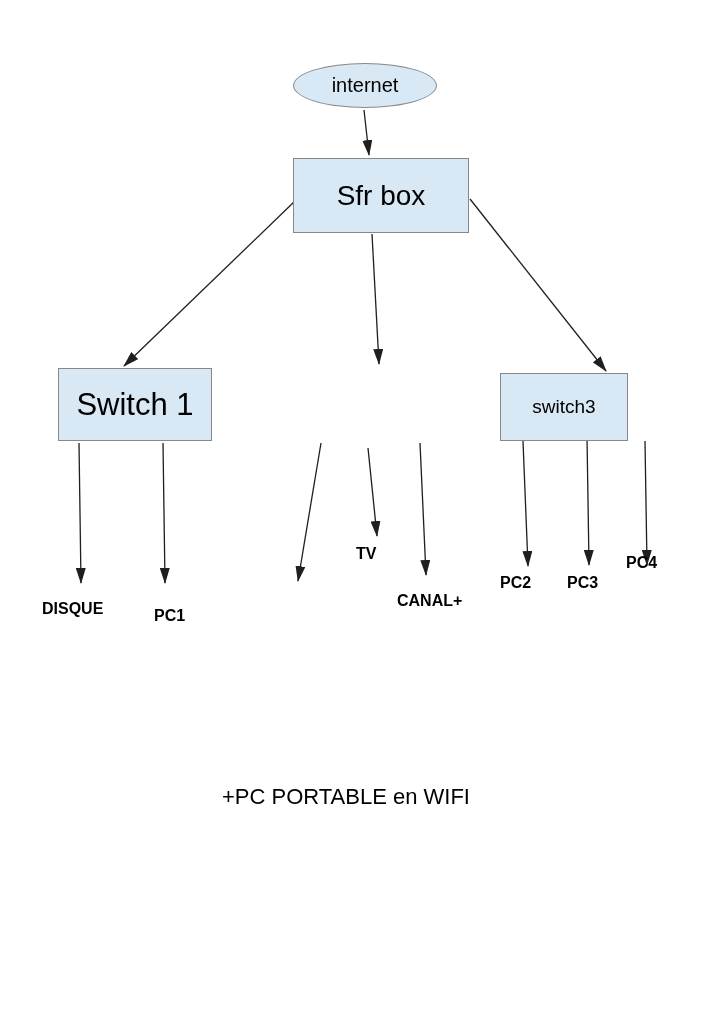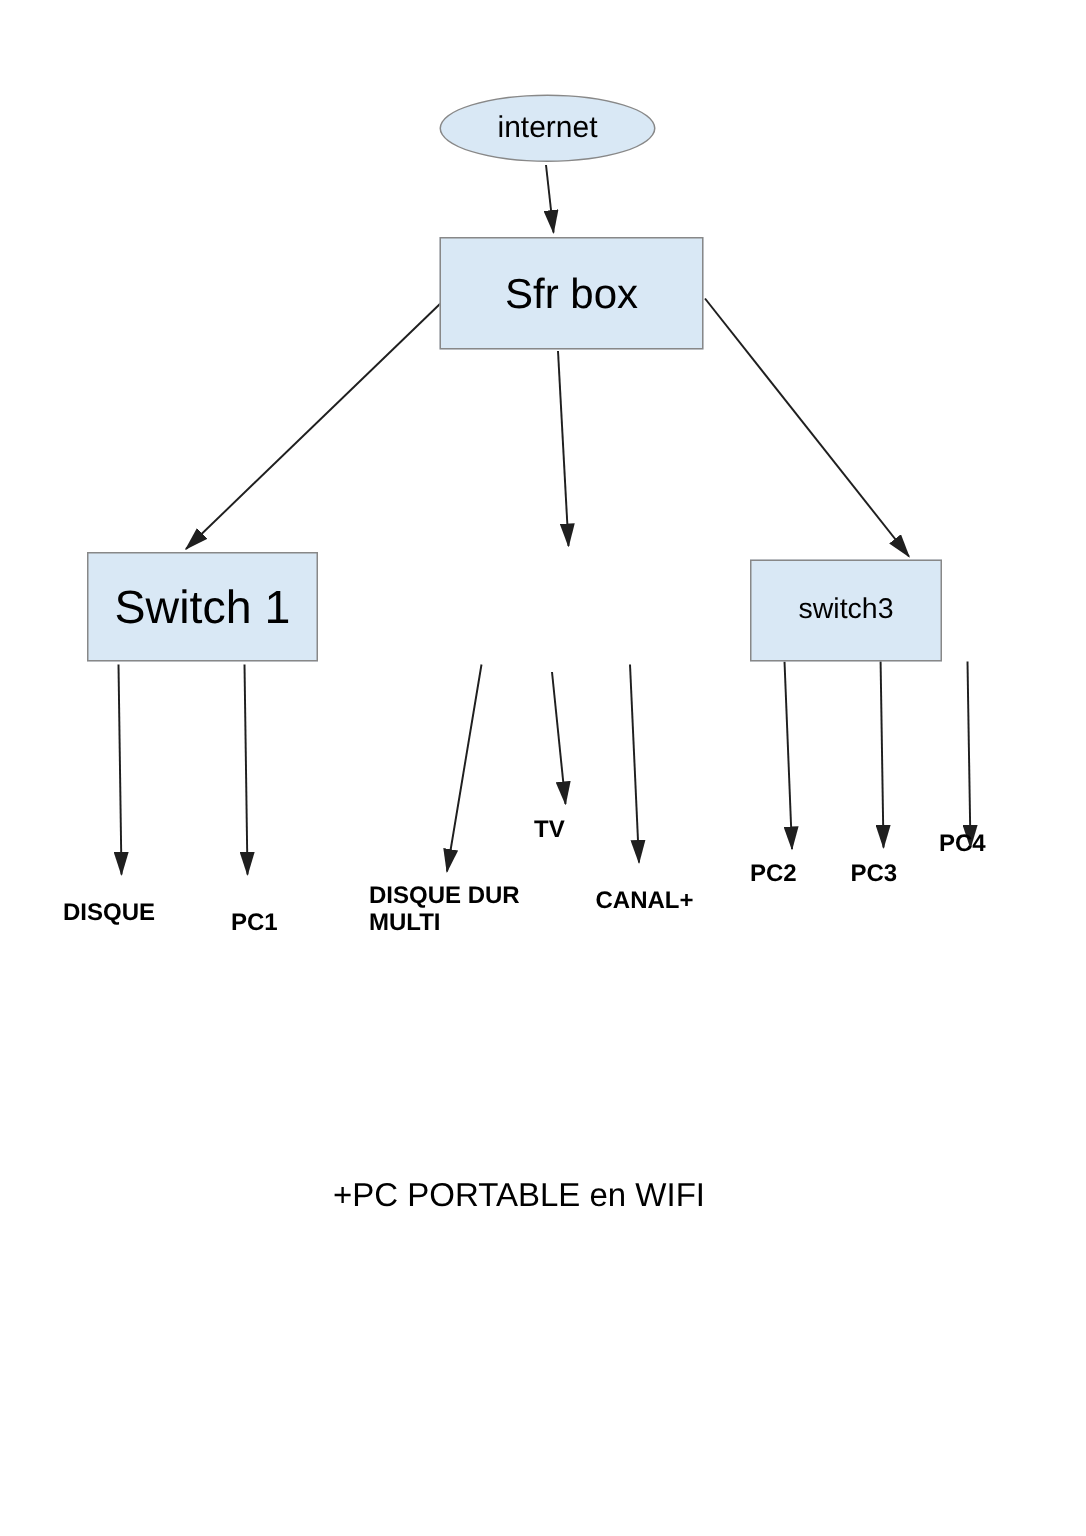--- a/index.html
+++ b/index.html
@@ -101,21 +101,20 @@
 
 
   <div class="node" style="left:500px; top:373px; width:128px; height:68px; font-size:19px;">
     <span class="node-label">switch3</span>
   </div>
 
   <div class="leaf-label" style="left:42px; top:600px;">DISQUE</div>
 
   <div class="leaf-label" style="left:154px; top:607px;">PC1</div>
 
-  <div class="leaf-label" style="left:246px; top:589px; width:125px;">DISQUE DUR MULTI</div>
 
   <div class="leaf-label" style="left:356px; top:545px;">TV</div>
 
   <div class="leaf-label" style="left:397px; top:592px;">CANAL+</div>
 
   <div class="leaf-label" style="left:500px; top:574px;">PC2</div>
 
   <div class="leaf-label" style="left:567px; top:574px;">PC3</div>
 
   <div class="leaf-label" style="left:626px; top:554px;">PC4</div>

